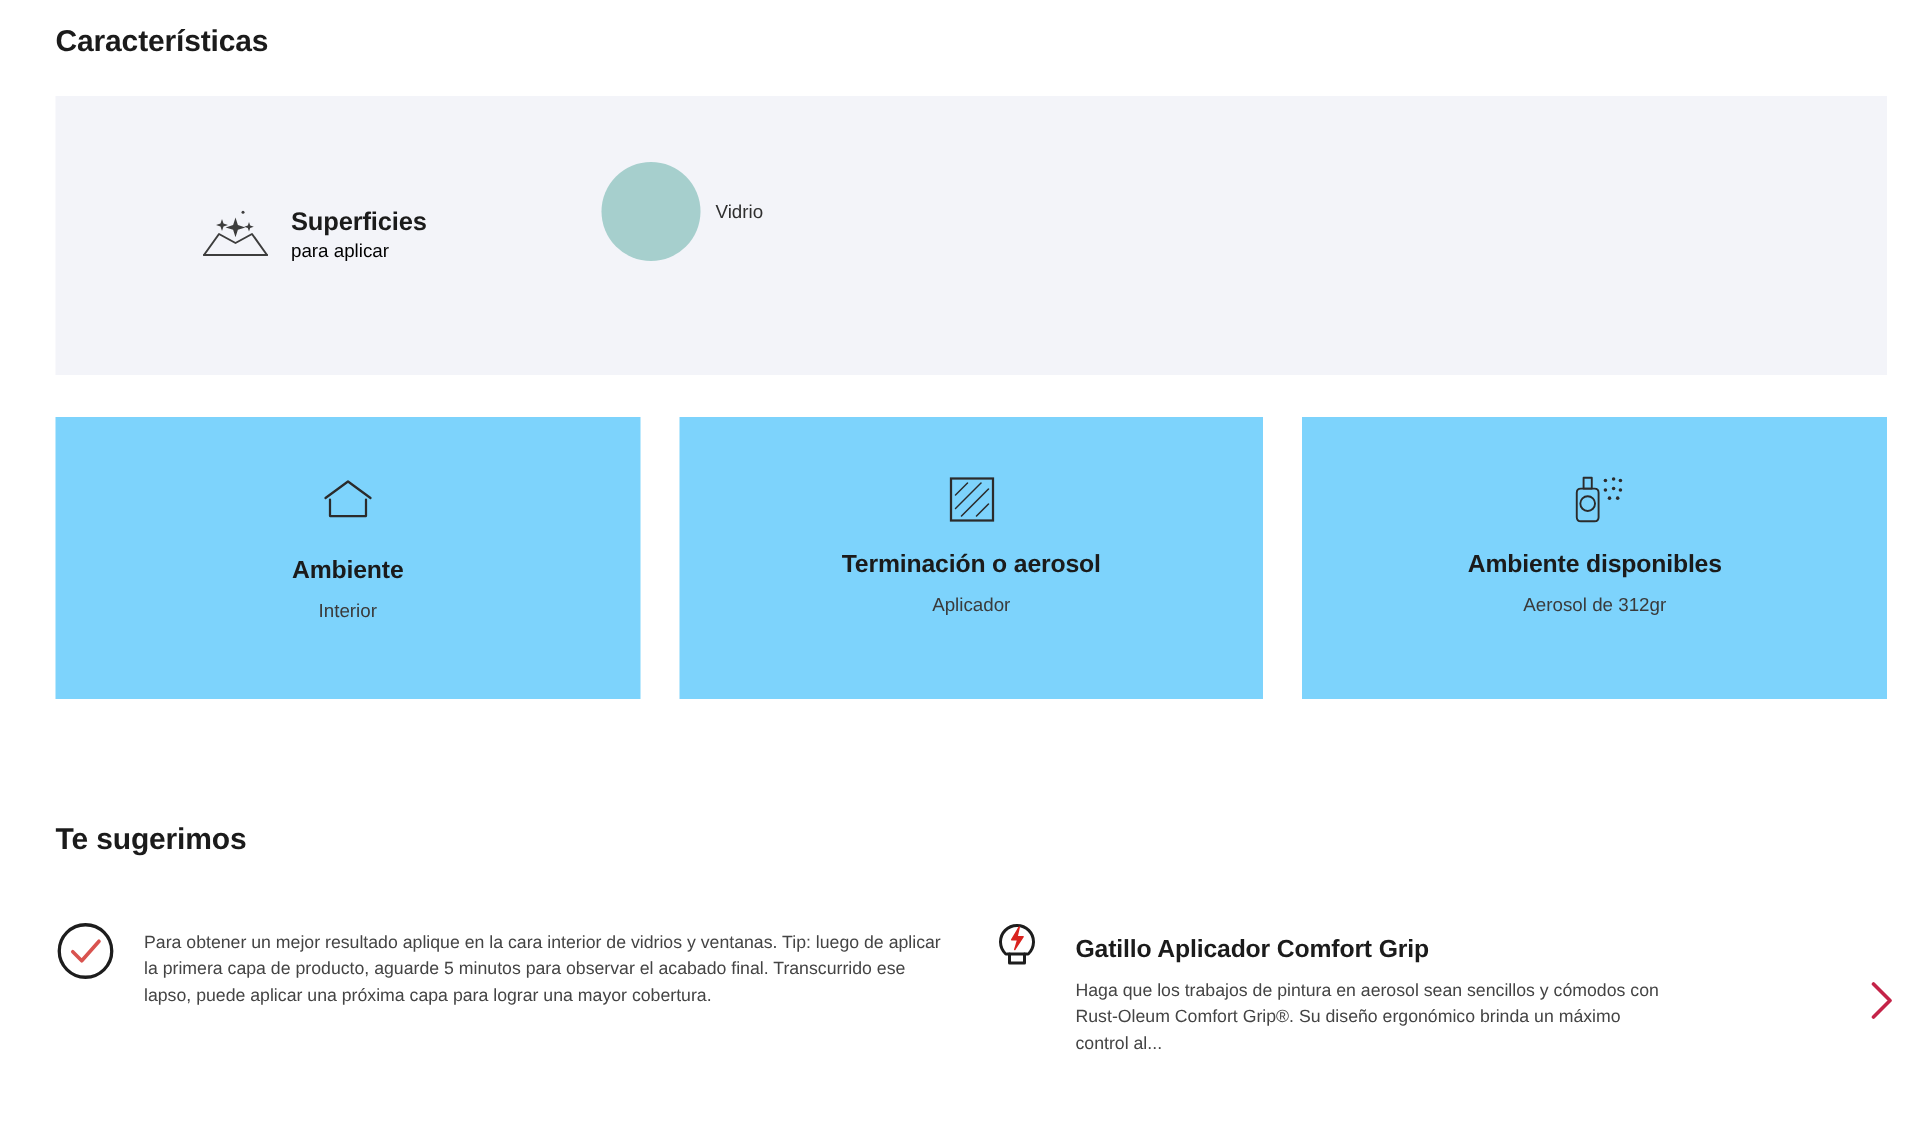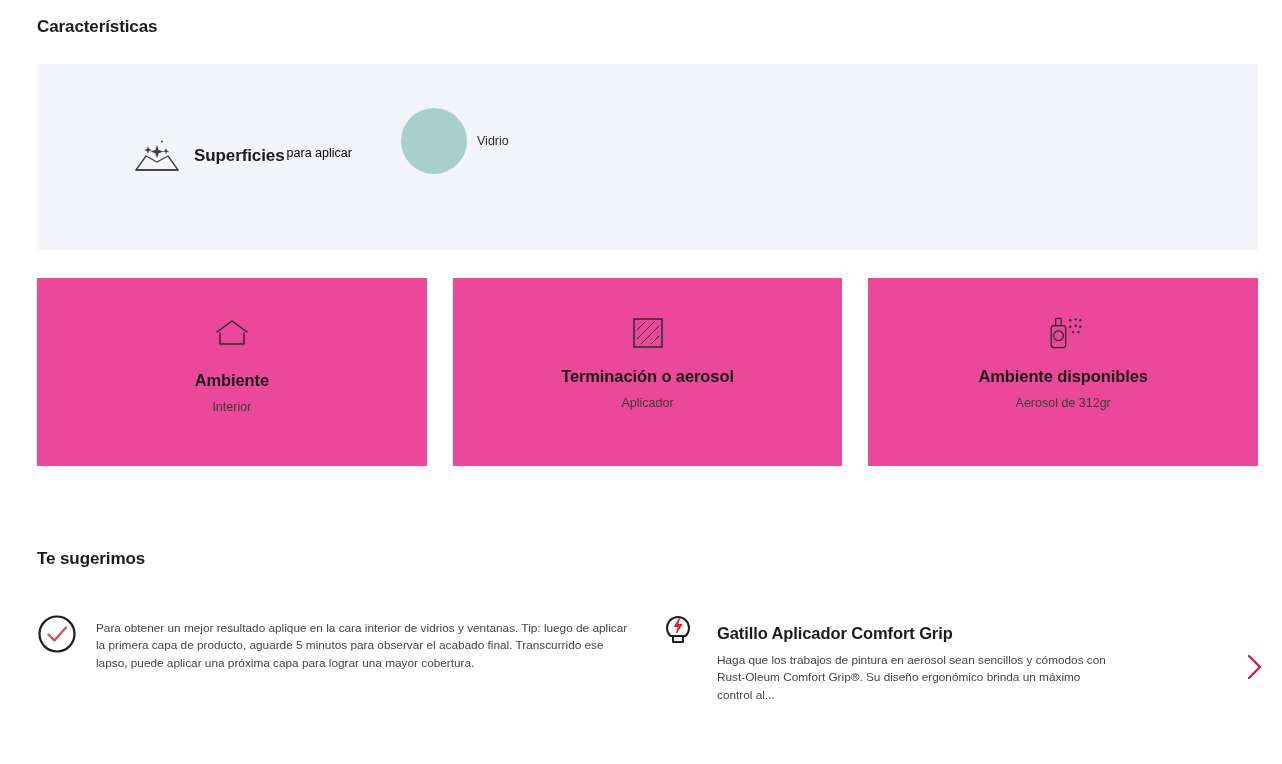--- a/index.html
+++ b/index.html
@@ -12,21 +12,21 @@
     color: #1a1a1a;
     overflow: hidden;
   }
 
   .page { position: relative; width: 1282px; height: 764px; }
 
   
   .section-title {
     position: absolute;
     left: 37px;
-    font-size: 17px;
+    font-size: 20px;
     font-weight: bold;
     letter-spacing: -0.1px;
     color: #1b1b1b;
   }
   #caracteristicas-title { top: 17px; }
   #sugerimos-title { top: 549px; }
 
   
   .surfaces-panel {
     position: absolute;
@@ -39,21 +39,21 @@
 
   .surfaces-label-group {
     position: absolute;
     left: 96px;
     top: 74px;
     display: flex;
     align-items: center;
     gap: 13px;
   }
   .surfaces-icon { width: 48px; height: 36px; flex: none; }
-  .surfaces-texts { display: flex; gap: 2px; }
+  .surfaces-texts { display: flex; flex-direction: column; gap: 2px; }
   .surfaces-heading {
     font-size: 17px;
     font-weight: bold;
     color: #1b1b1b;
     letter-spacing: -0.1px;
   }
   .surfaces-sub {
     font-size: 12.5px;
     color: #000000;
   }
@@ -84,21 +84,21 @@
     position: absolute;
     left: 37px;
     top: 278px;
     width: 1221px;
     height: 188px;
     display: flex;
     gap: 26px;
   }
   .feature-card {
     flex: 1 1 0;
-    background: #ec4899;
+    background: #7dd3fc;
     display: flex;
     flex-direction: column;
     align-items: center;
     justify-content: flex-start;
     padding-top: 35px;
   }
   .card-icon {
     width: 40px;
     height: 40px;
     display: flex;

